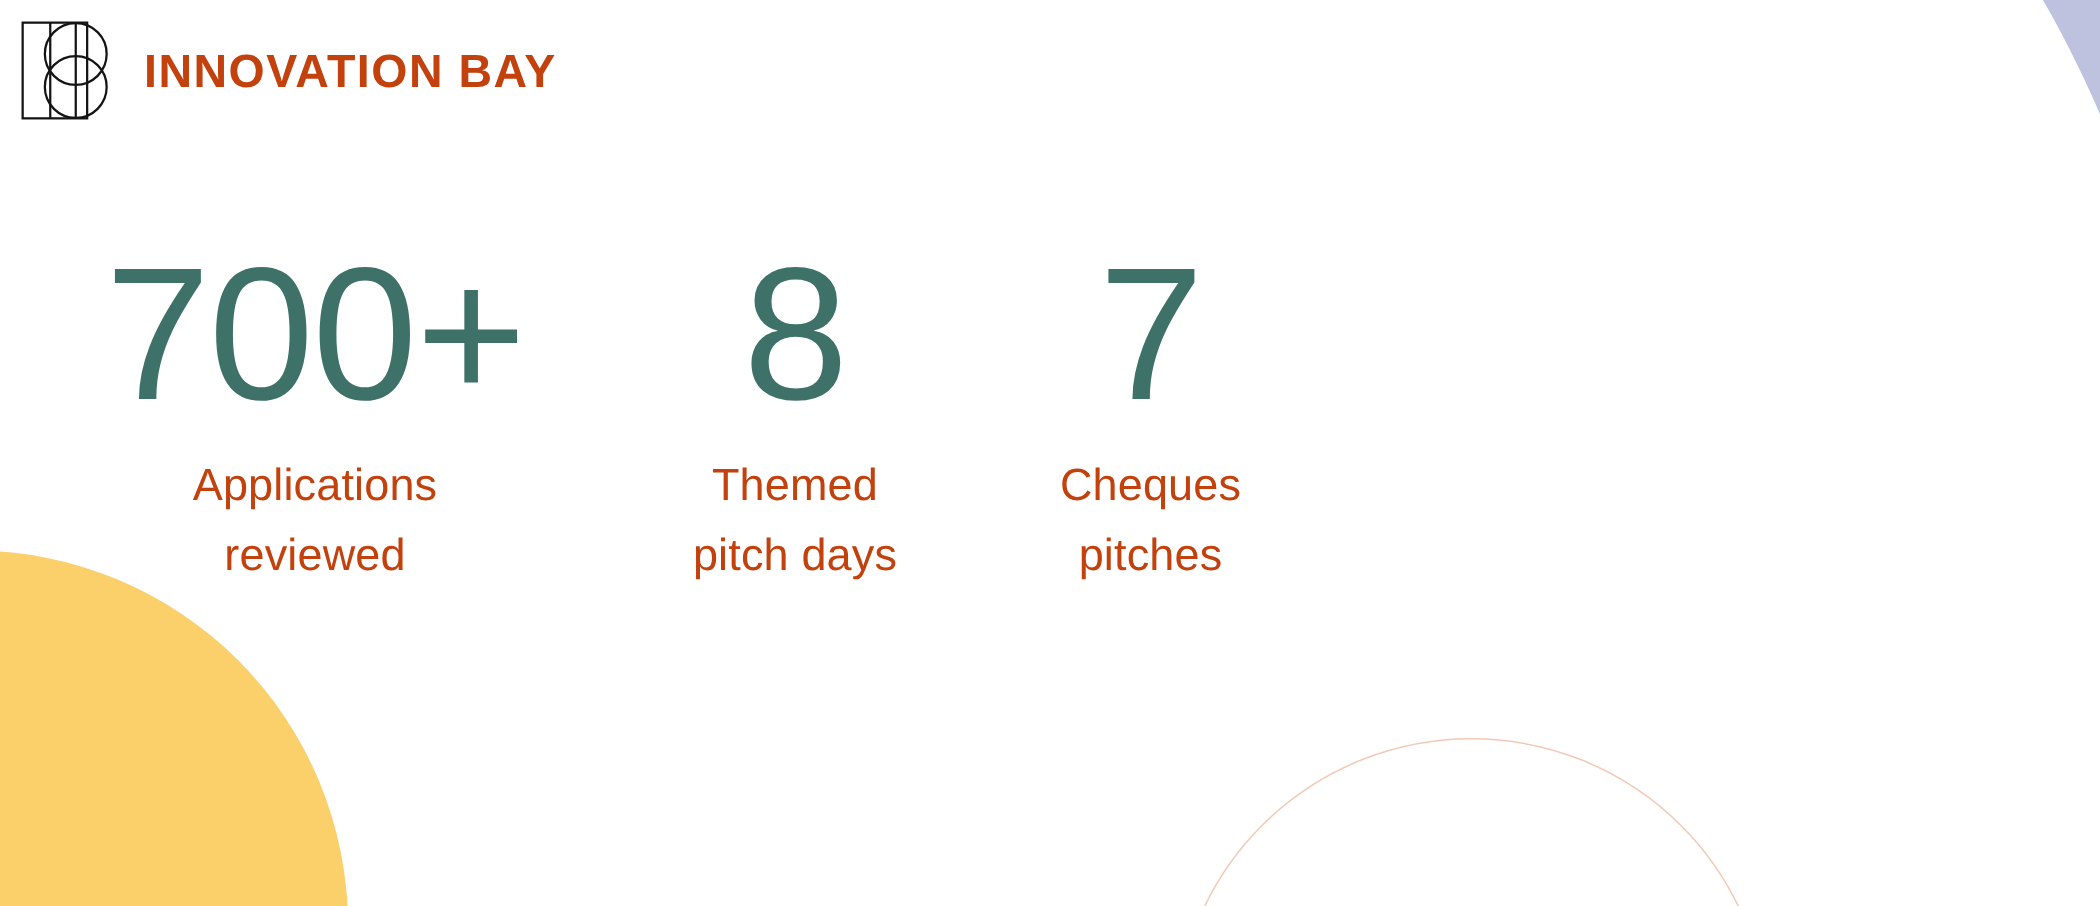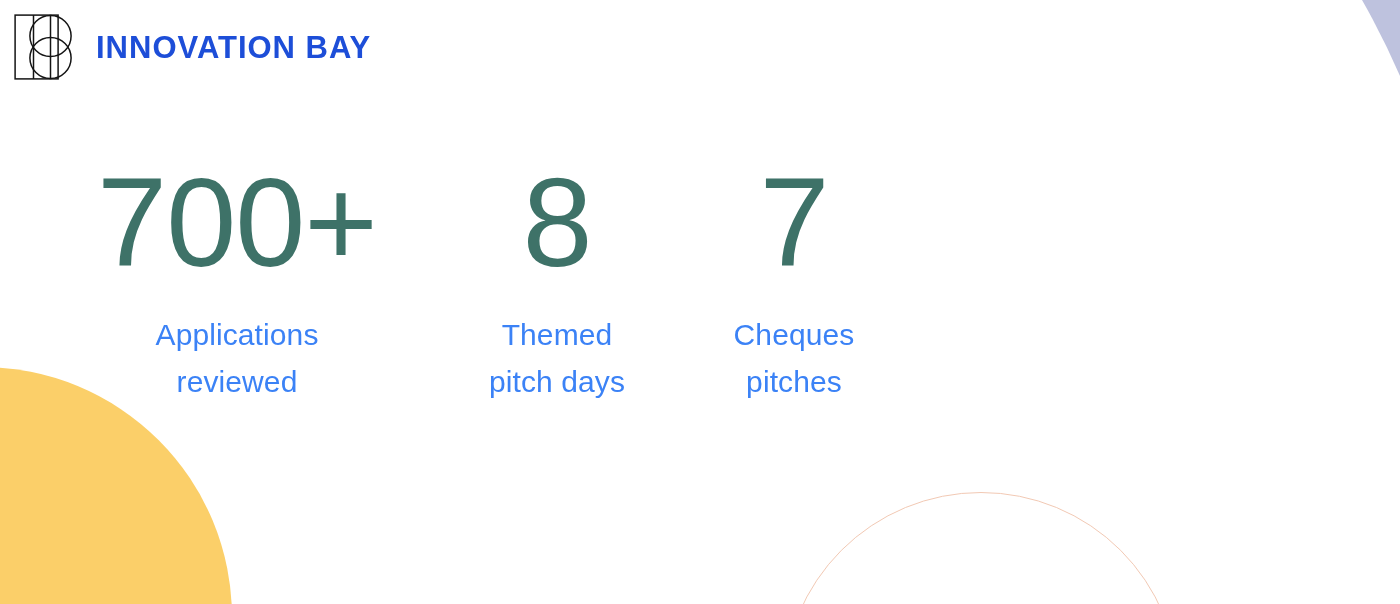--- a/index.html
+++ b/index.html
@@ -66,33 +66,32 @@
     display:flex;
     align-items:center;
     gap:20px;
   }
   #logo-mark { display:block; }
   #brand-name {
     font-family:"Liberation Sans", sans-serif;
     font-size:31px;
     font-weight:bold;
     letter-spacing:1.0px;
-    color:#1d4ed8;
+    color:#c2410c;
     white-space:nowrap;
     line-height:1;
   }
 
   
   #stats-band {
     position:absolute;
     left:0; top:160px;
     width:1290px;
     display:flex;
     align-items:flex-start;
-    padding-left:27px;
   }
   .stat-item {
     display:flex;
     flex-direction:column;
     align-items:center;
     text-align:center;
   }
   
   .stat-item.c0 { width:420px; }
   .stat-item.c1 { width:220px; }
@@ -102,22 +101,22 @@
   .stat-value {
     color:#3e7268;
     font-family:"Liberation Sans", sans-serif;
     font-size:126px;
     font-weight:300;
     line-height:1.0;
     letter-spacing:-1px;
     white-space:nowrap;
   }
   .stat-label {
-    margin-top:26px;
-    color:#3b82f6;
+    margin-top:15px;
+    color:#c2410c;
     font-family:"Liberation Sans", sans-serif;
     font-size:30px;
     font-weight:400;
     line-height:1.55;
     letter-spacing:0.1px;
     white-space:pre-line;
   }
 </style>
 </head>
 <body>

